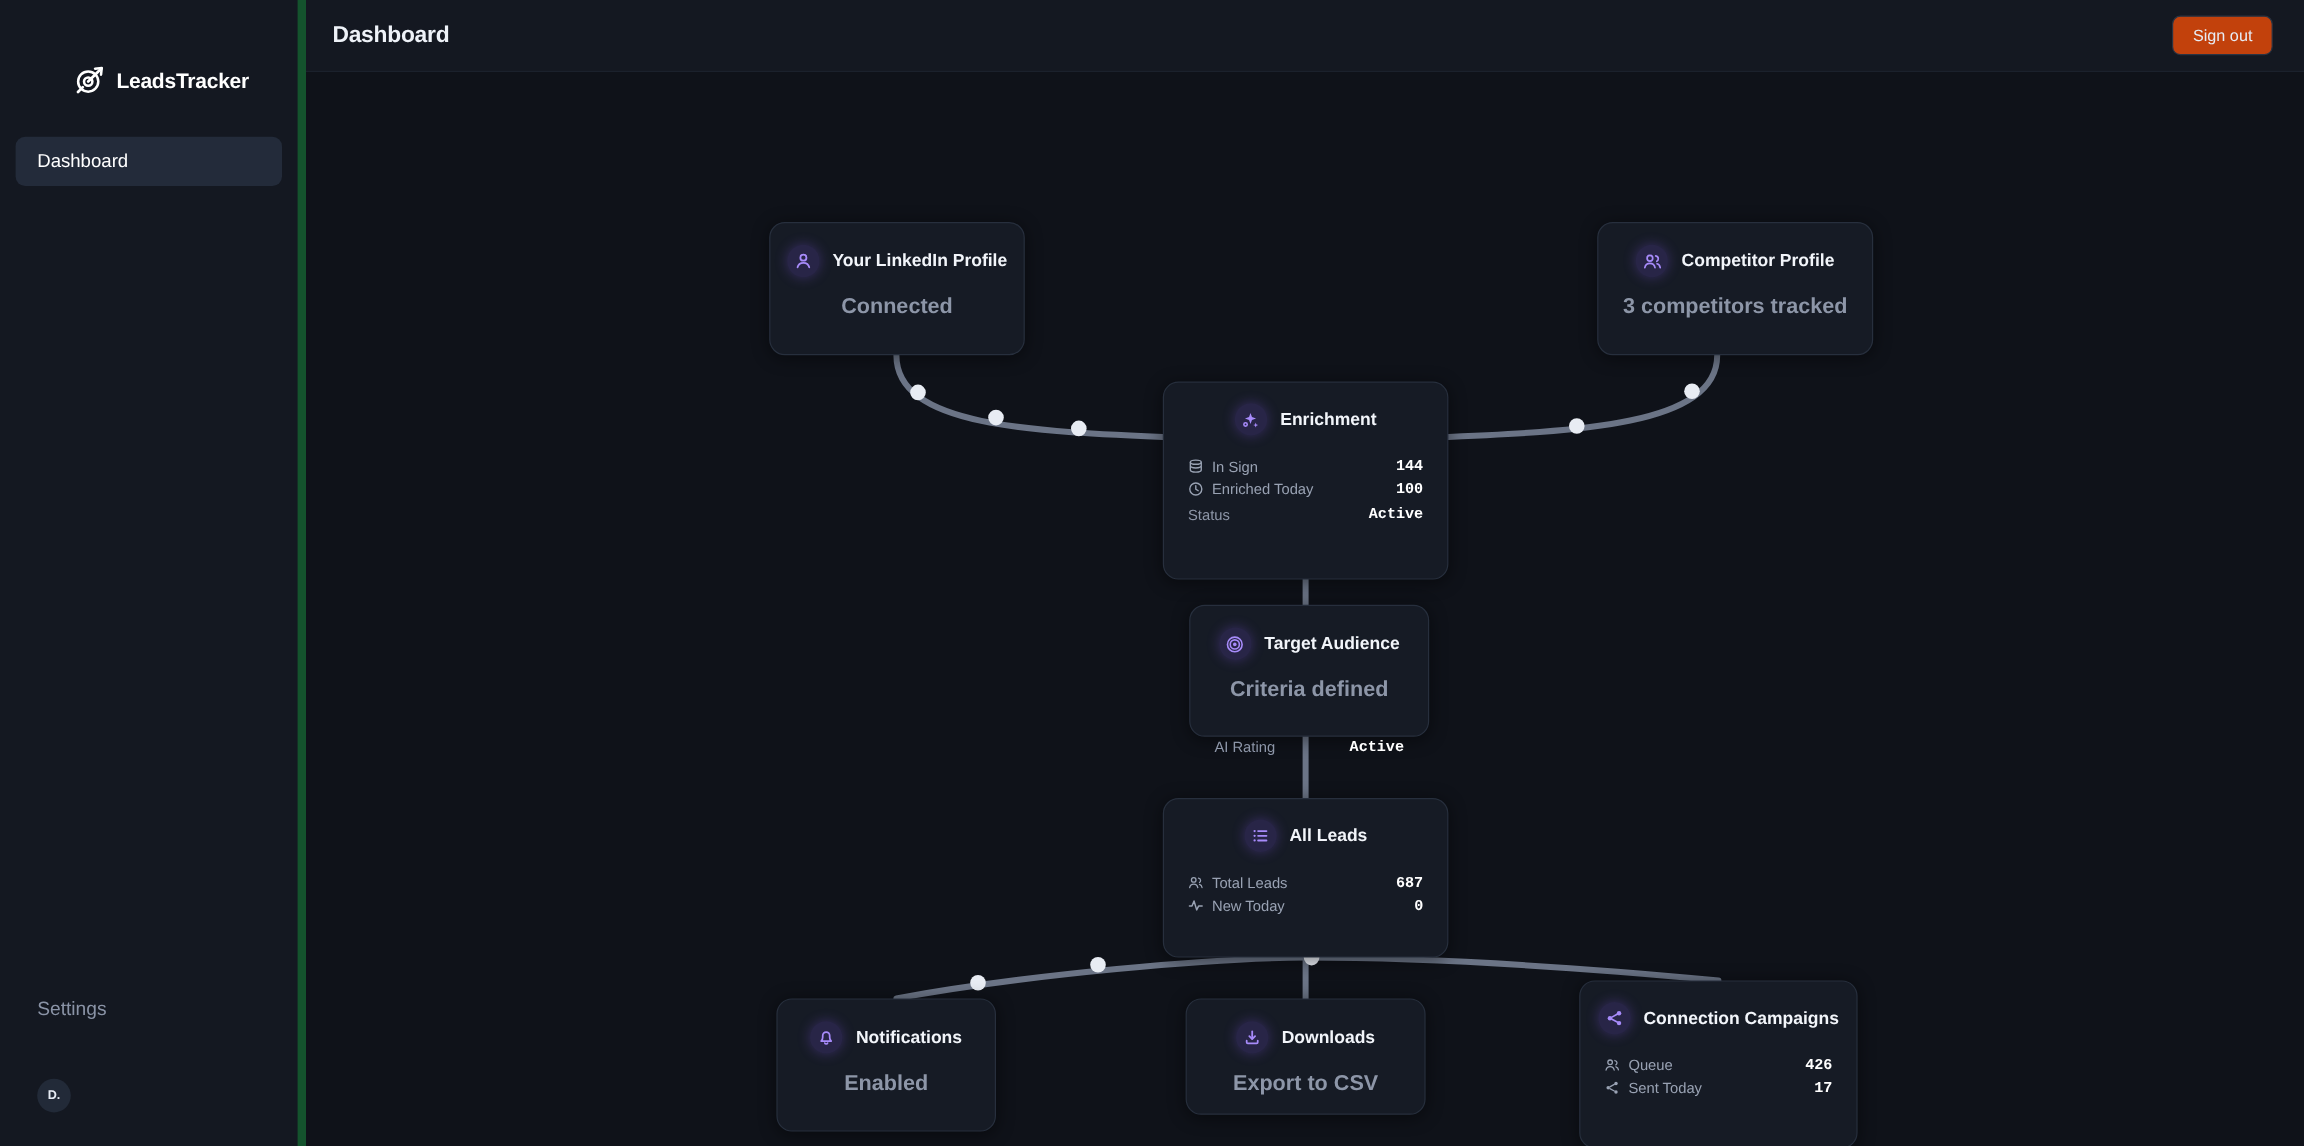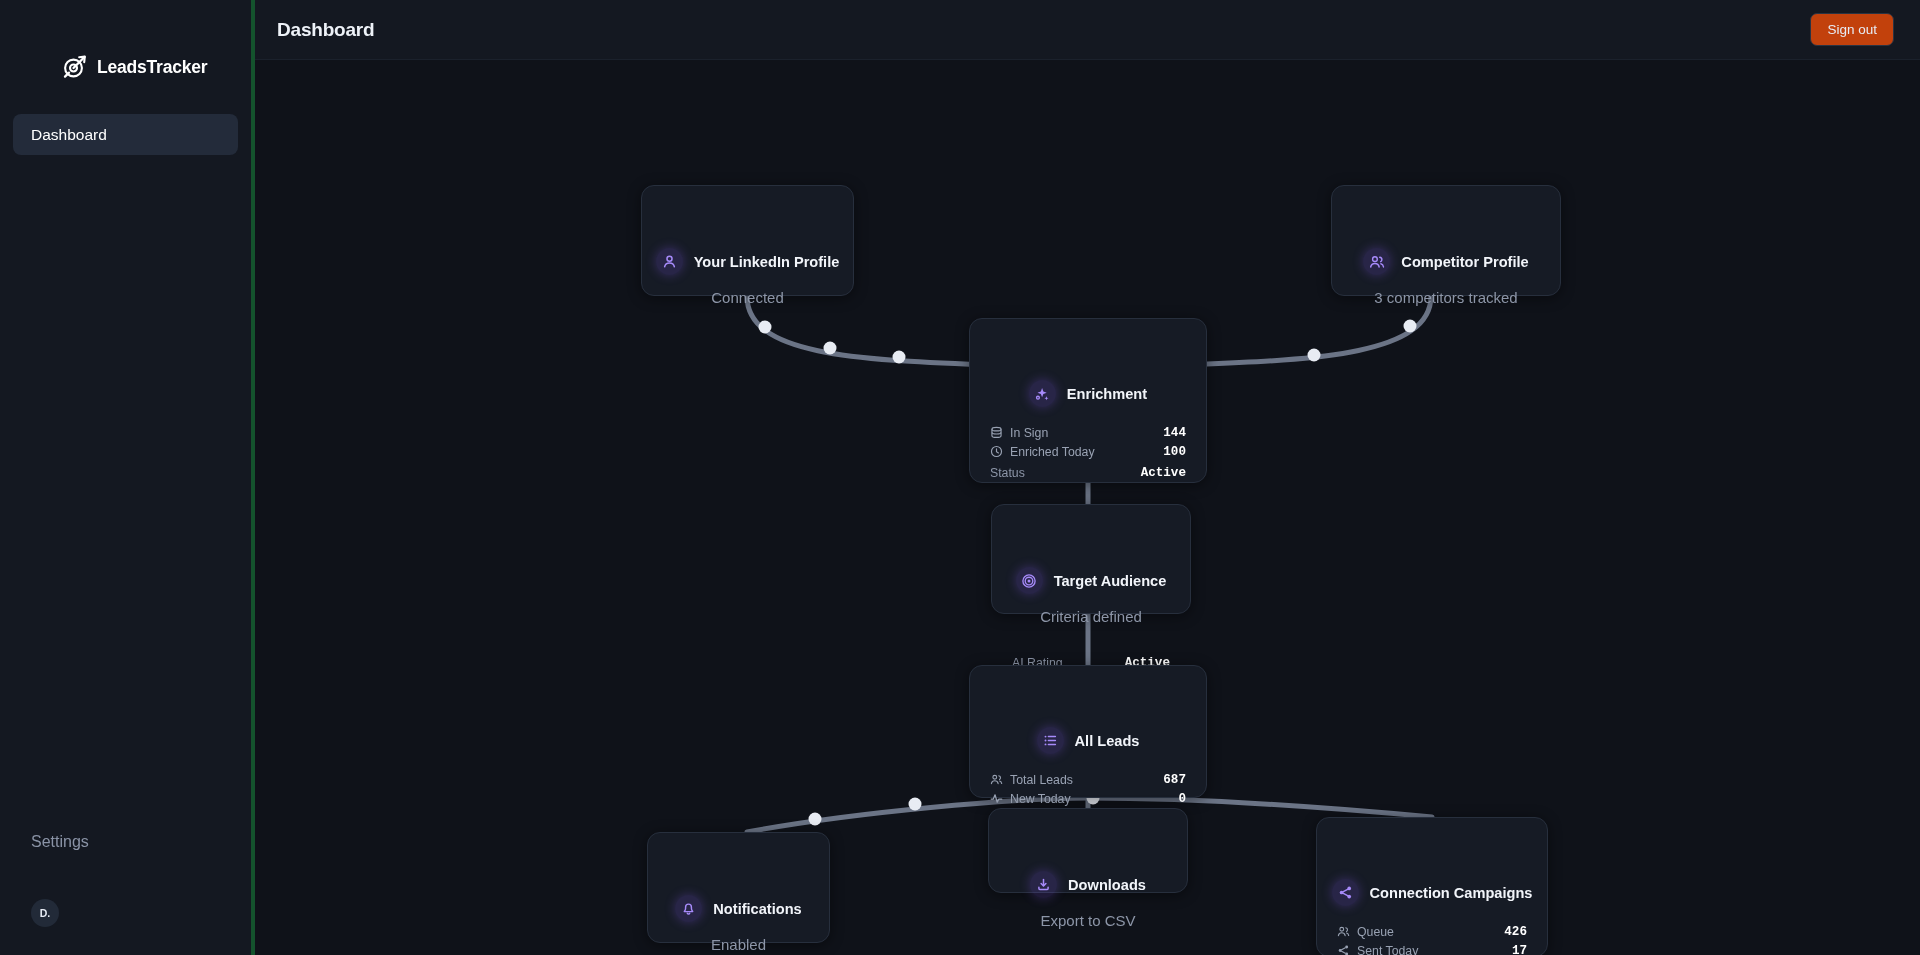--- a/index.html
+++ b/index.html
@@ -11,21 +11,21 @@
     overflow: hidden;
     -webkit-font-smoothing: antialiased;
   }
   .app { position: relative; width: 1920px; height: 955px; display: flex; }
 
   
   .sidebar {
     position: relative;
     width: 255px; height: 955px;
     background: #141821;
-    border-right: 4px solid #14532d;
+    border-right: 7px solid #14532d;
     flex: 0 0 255px;
     display: flex; flex-direction: column;
   }
   .logo-wrap {
     display: flex; align-items: center; gap: 9px;
     padding: 42px 0 0 62px;
     height: 92px;
   }
   .logo-mark { width: 26px; height: 26px; display:block; flex: 0 0 26px; }
   .logo-text {
@@ -96,35 +96,35 @@
     border: 1px solid #272f3d;
     border-radius: 13px;
     box-shadow: 0 2px 14px rgba(0,0,0,.45);
     cursor: pointer;
     z-index: 3;
   }
   .node-head {
     display: flex; align-items: center; justify-content: center;
     gap: 11px;
     padding: 18px 16px 0 16px;
-    margin-top: 44px;
   }
   .node.kpi .node-head { padding-top: 17px; }
   .node-icon {
     width: 27px; height: 27px; border-radius: 50%;
     background: rgba(139,92,246,.16);
     display: flex; align-items: center; justify-content: center;
     flex: 0 0 27px;
     box-shadow: 0 0 11px rgba(139,92,246,.30);
   }
   .node-icon svg { display: block; }
   .node-title { color: #f2f5fa; font-size: 14.6px; font-weight: 600; white-space: nowrap; }
   .node-sub {
-    text-align: center; color: #8d96a8; font-size: 15px;
+    text-align: center; color: #8d96a8; font-size: 18px;
     padding: 14px 12px 0 12px;
+    font-weight: bold;
   }
   .node-stats { padding: 16px 20px 0 20px; }
   .stat-row {
     display: flex; align-items: center;
     font-size: 12.3px; color: #99a2b3;
     padding: 2.5px 0;
   }
   .stat-ico { width: 14px; height: 14px; margin-right: 6px; flex: 0 0 14px; display:flex; align-items:center; }
   .stat-ico svg { display:block; }
   .stat-label { white-space: nowrap; }
@@ -135,21 +135,21 @@
   .stat-row.plain { padding-top: 5px; }
   .stat-row.plain .stat-label { color: #8d96a8; }
 
   
   #node-linkedin  { left: 386px; top: 125px;  width: 213px; height: 111px; }
   #node-competitor{ left: 1076px; top: 125px; width: 230px; height: 111px; }
   #node-enrichment{ left: 714px;  top: 258px; width: 238px; height: 165px; }
   #node-audience  { left: 736px;  top: 444px; width: 200px; height: 110px; }
   #node-leads     { left: 714px;  top: 605px; width: 238px; height: 133px; }
   #node-notifications { left: 392px;  top: 772px; width: 183px; height: 111px; }
-  #node-downloads { left: 733px;  top: 748px; width: 200px; height: 85px; }
+  #node-downloads { left: 733px;  top: 772px; width: 200px; height: 97px; }
   #node-campaigns { left: 1061px; top: 757px; width: 232px; height: 140px; }
 
   #node-audience .node-stats { padding-top: 26px; }
   #node-audience .stat-row { justify-content: space-between; }
 </style>
 </head>
 <body>
 
 <div class="app">
 

